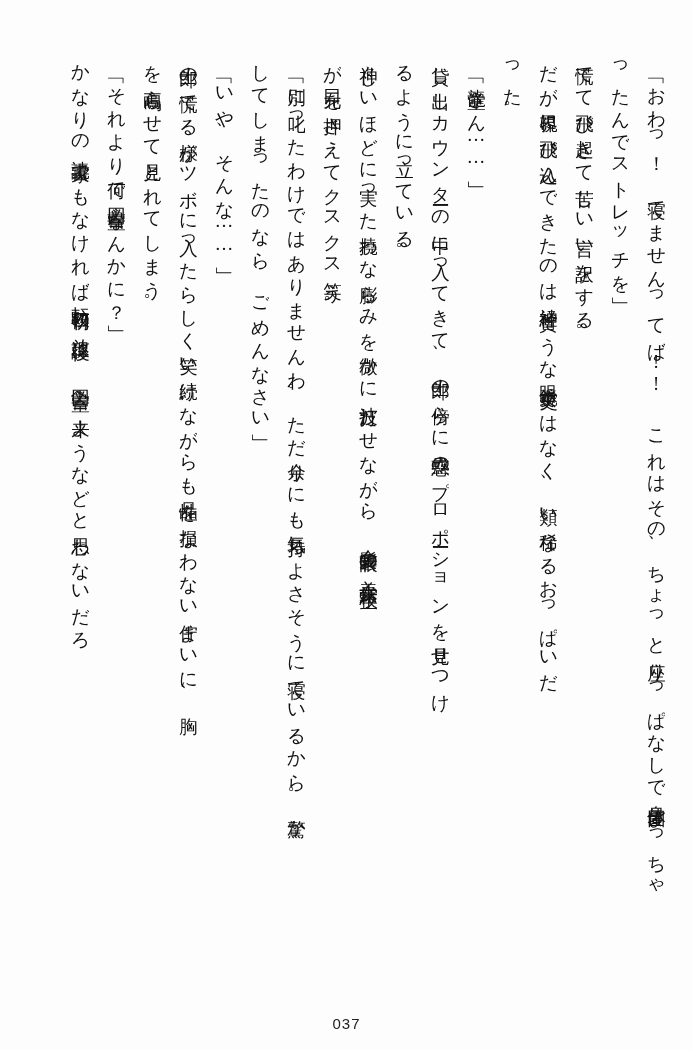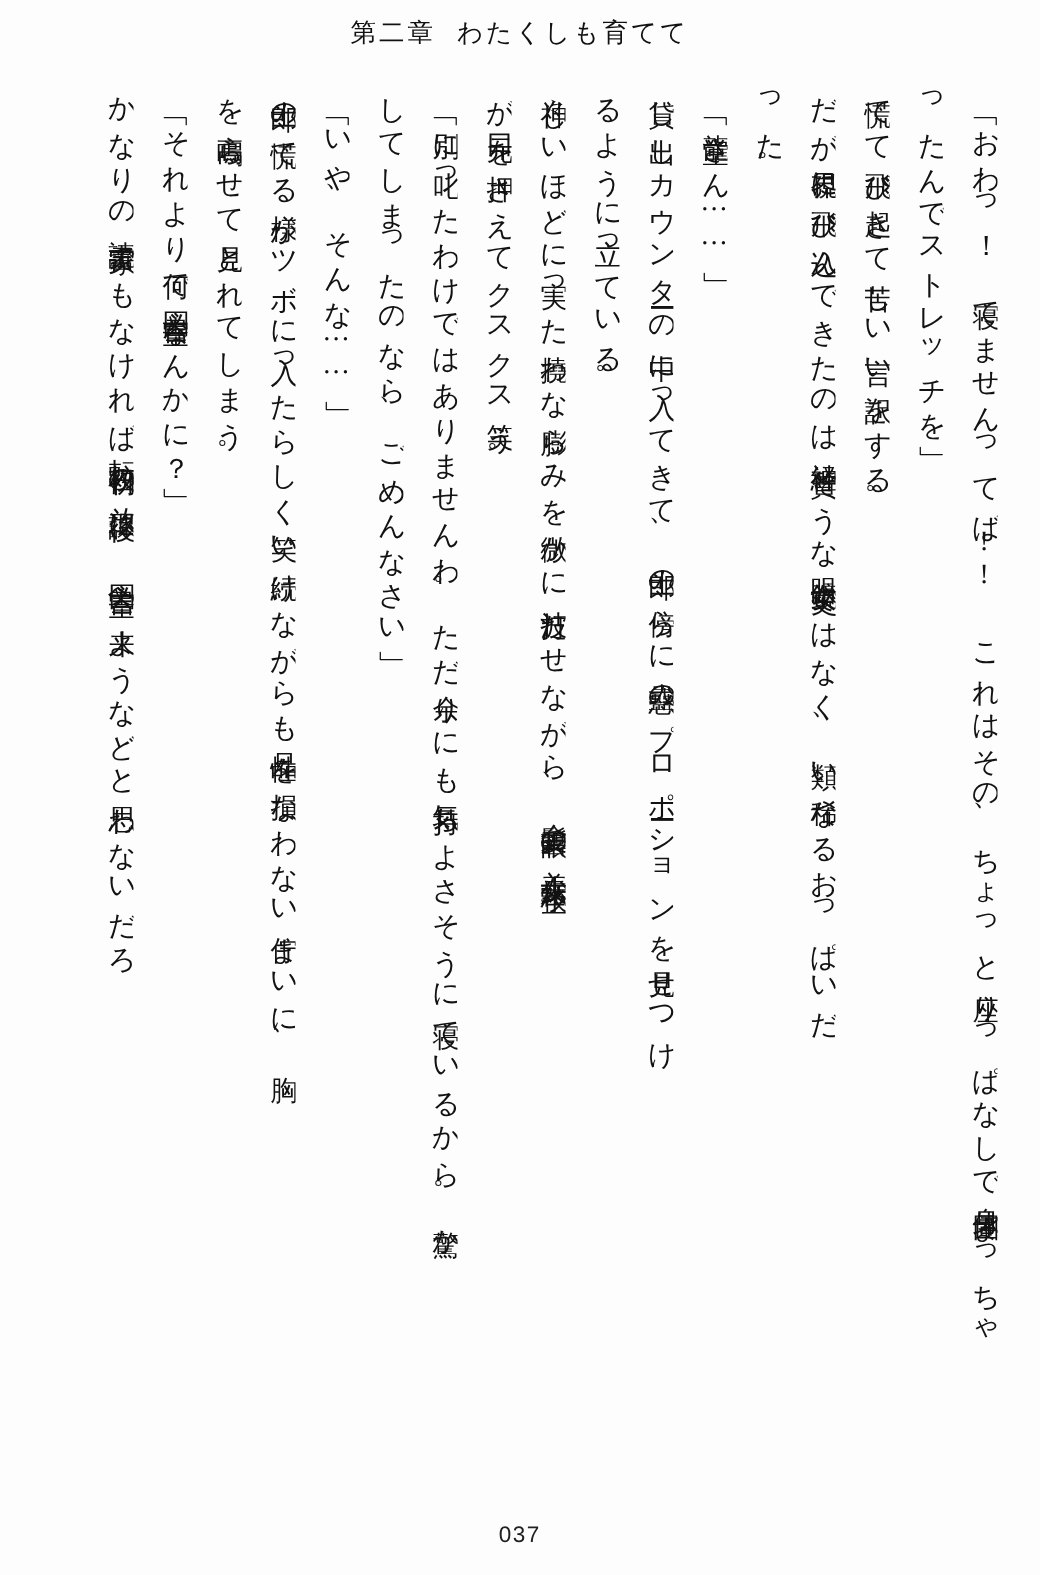--- a/index.html
+++ b/index.html
@@ -87,23 +87,20 @@
     text-align: center;
     font-size: 9px;
     color: #888;
   }
 </style>
 </head>
 <body>
 
 <div class="page">
 
-  <div class="header">
-    <span class="chap-num">第二章</span><span>わたくしも育てて</span>
-  </div>
 
   <div class="body-area" id="body-area">
       <div class="col indent">「おわっ！　寝てませんってば!!　これはその、ちょっと座りっぱなしで身体固まっちゃ</div>
       <div class="col">ったんでストレッチを」</div>
       <div class="col">慌てて飛び起きて苦しい言い訳をする。</div>
       <div class="col">だが視界に飛び込んできたのは神経質そうな眼鏡女史ではなく、類い稀なるおっぱいだ</div>
       <div class="col">った。</div>
       <div class="col indent">「龍堂さん……」</div>
       <div class="col">貸し出しカウンターの中に入ってきて、士郎の傍らに蠱惑のプロポーションを見せつけ</div>
       <div class="col">るように立っている。</div>

